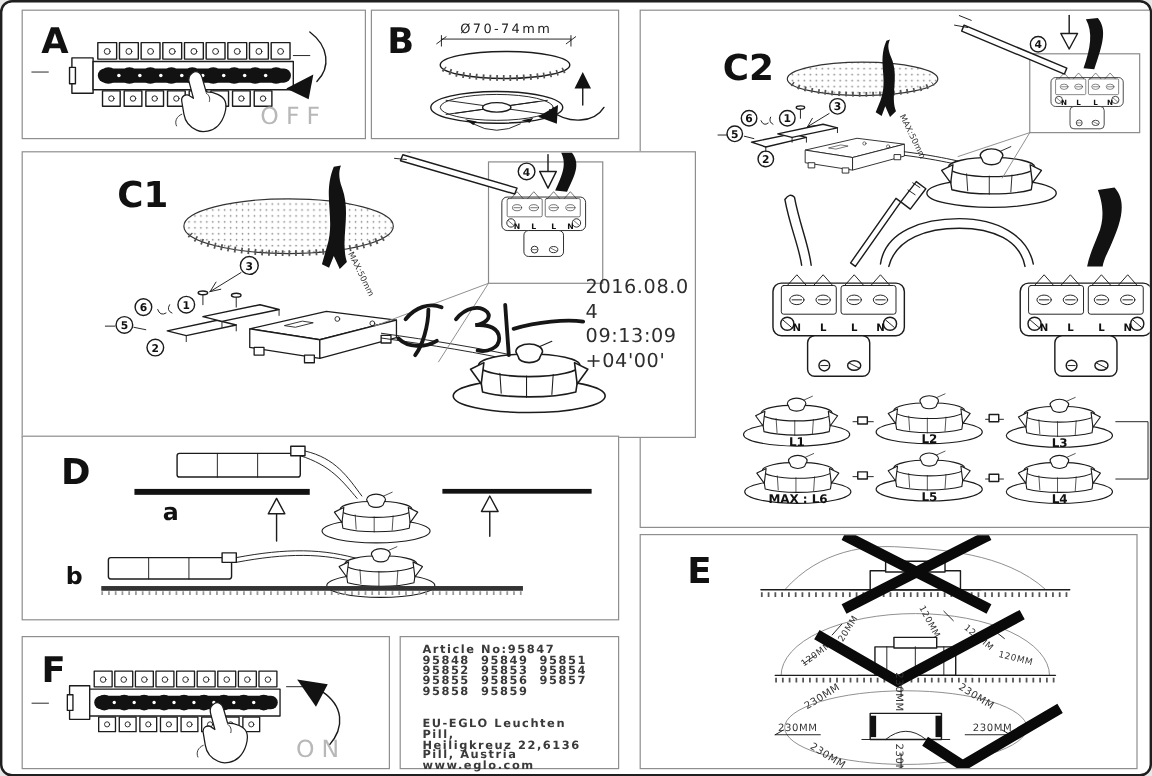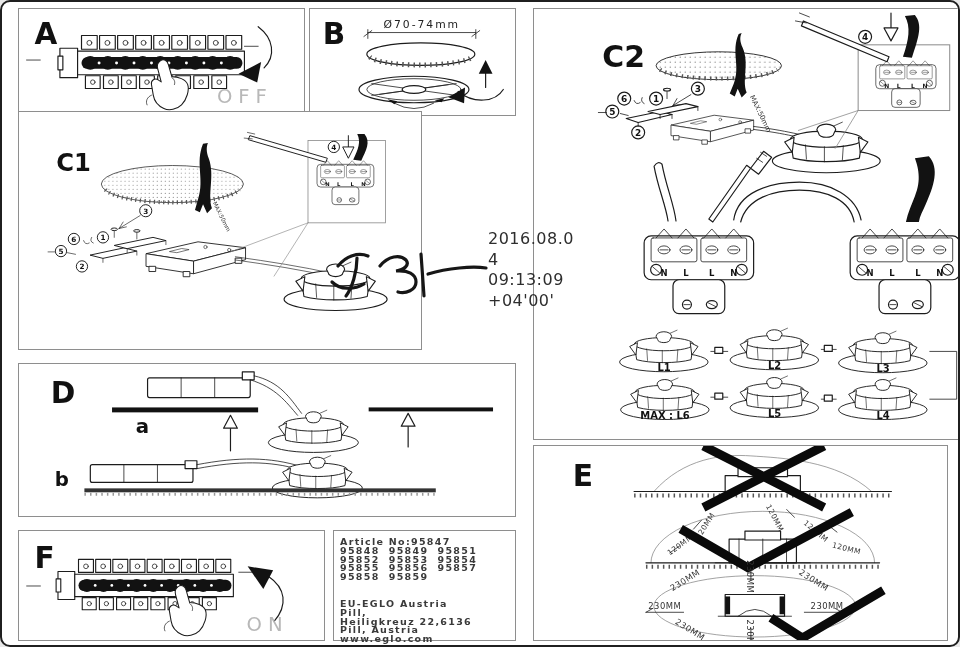--- a/index.html
+++ b/index.html
@@ -20,21 +20,21 @@
   .tlabel{font-family:"DejaVu Sans",sans-serif;font-weight:bold;font-size:8.5px;fill:#111;text-anchor:middle}
   .tlabel-s{font-family:"DejaVu Sans",sans-serif;font-weight:bold;font-size:6px;fill:#111;text-anchor:middle}
   .llabel{font-family:"DejaVu Sans",sans-serif;font-weight:bold;font-size:10px;fill:#111;text-anchor:middle}
   .dimtext{font-family:"DejaVu Sans",sans-serif;font-size:11px;letter-spacing:2px;fill:#222;text-anchor:middle}
   .rottext{font-family:"DejaVu Sans",sans-serif;font-size:7px;fill:#333}
   .mmtext{font-family:"DejaVu Sans",sans-serif;font-size:7.5px;fill:#333;text-anchor:middle;letter-spacing:.5px}
   .mmtext2{font-family:"DejaVu Sans",sans-serif;font-size:8.5px;fill:#333;text-anchor:middle;letter-spacing:.5px}
   .onoff{font-family:"DejaVu Sans",sans-serif;font-size:20px;fill:#b8b8b8;letter-spacing:6px}
   .sub{font-family:"DejaVu Sans",sans-serif;font-weight:bold;font-size:20px;fill:#111}
   
-  .art{padding:7px 6px;color:#3a3a3a}
+  .art{padding:7px 18px;color:#3a3a3a}
   .art-line{font-family:"DejaVu Sans",sans-serif;font-weight:bold;font-size:9.5px;line-height:8.8px;letter-spacing:1.3px;white-space:pre;}
   .art-gap{height:18px}
   
   .stamp{position:absolute;left:486px;top:227px;z-index:6;color:#2e2e2e;
          font-family:"DejaVu Sans",sans-serif;font-size:16px;line-height:20.5px;letter-spacing:.5px}
   .signature{position:absolute;left:322px;top:230px;width:170px;height:75px;z-index:6}
   .sig path{fill:none;stroke:#161616;stroke-width:3.2;stroke-linecap:round}
 </style>
 </head>
 <body>
@@ -314,21 +314,21 @@
         <text class="llabel" x="90" y="364">L1</text>
         <text class="llabel" x="201" y="362">L2</text>
         <text class="llabel" x="310" y="365">L3</text>
         <text class="llabel" x="91" y="412">MAX : L6</text>
         <text class="llabel" x="201" y="410">L5</text>
         <text class="llabel" x="310" y="412">L4</text>
       </g>
     </svg>
   </div>
 
-  <div class="panel" style="left:16px;top:109px;width:404px;height:239px">
+  <div class="panel" style="left:16px;top:124px;width:562px;height:239px">
     <svg viewBox="0 0 498 239">
       <text class="bigletter" x="46" y="46">C1</text>
 
       <g transform="translate(190,62)">
         <ellipse rx="88" ry="23" fill="url(#dots)" stroke="#333" stroke-width="1"></ellipse>
         <path class="hatch" d="M-83,7 A85,20 0 0 0 83,7"></path>
         <path class="solid" d="M38,-50 C28,-26 40,-6 32,18 L28,32 L34,35 L38,25 L43,36 L49,30 C43,12 53,-10 45,-32 C42,-40 42,-46 44,-51 z"></path>
       </g>
       <g>
         <circle class="paper" cx="157" cy="95" r="7.5"></circle>
@@ -512,21 +512,21 @@
     </svg>
   </div>
 
   <div class="panel art" style="left:331px;top:528px;width:183px;height:111px">
     <div class="art-line">Article No:95847</div>
     <div class="art-line">95848  95849  95851</div>
     <div class="art-line">95852  95853  95854</div>
     <div class="art-line">95855  95856  95857</div>
     <div class="art-line">95858  95859</div>
     <div class="art-gap"></div>
-    <div class="art-line">EU-EGLO Austria</div>
+    <div class="art-line">EU-EGLO Leuchten</div>
     <div class="art-line">Pill,</div>
     <div class="art-line">Heiligkreuz 22,6136</div>
     <div class="art-line">Pill, Austria</div>
     <div class="art-line">www.eglo.com</div>
   </div>
 
   <div class="stamp">
     <div>2016.08.0</div>
     <div>4</div>
     <div>09:13:09</div>

